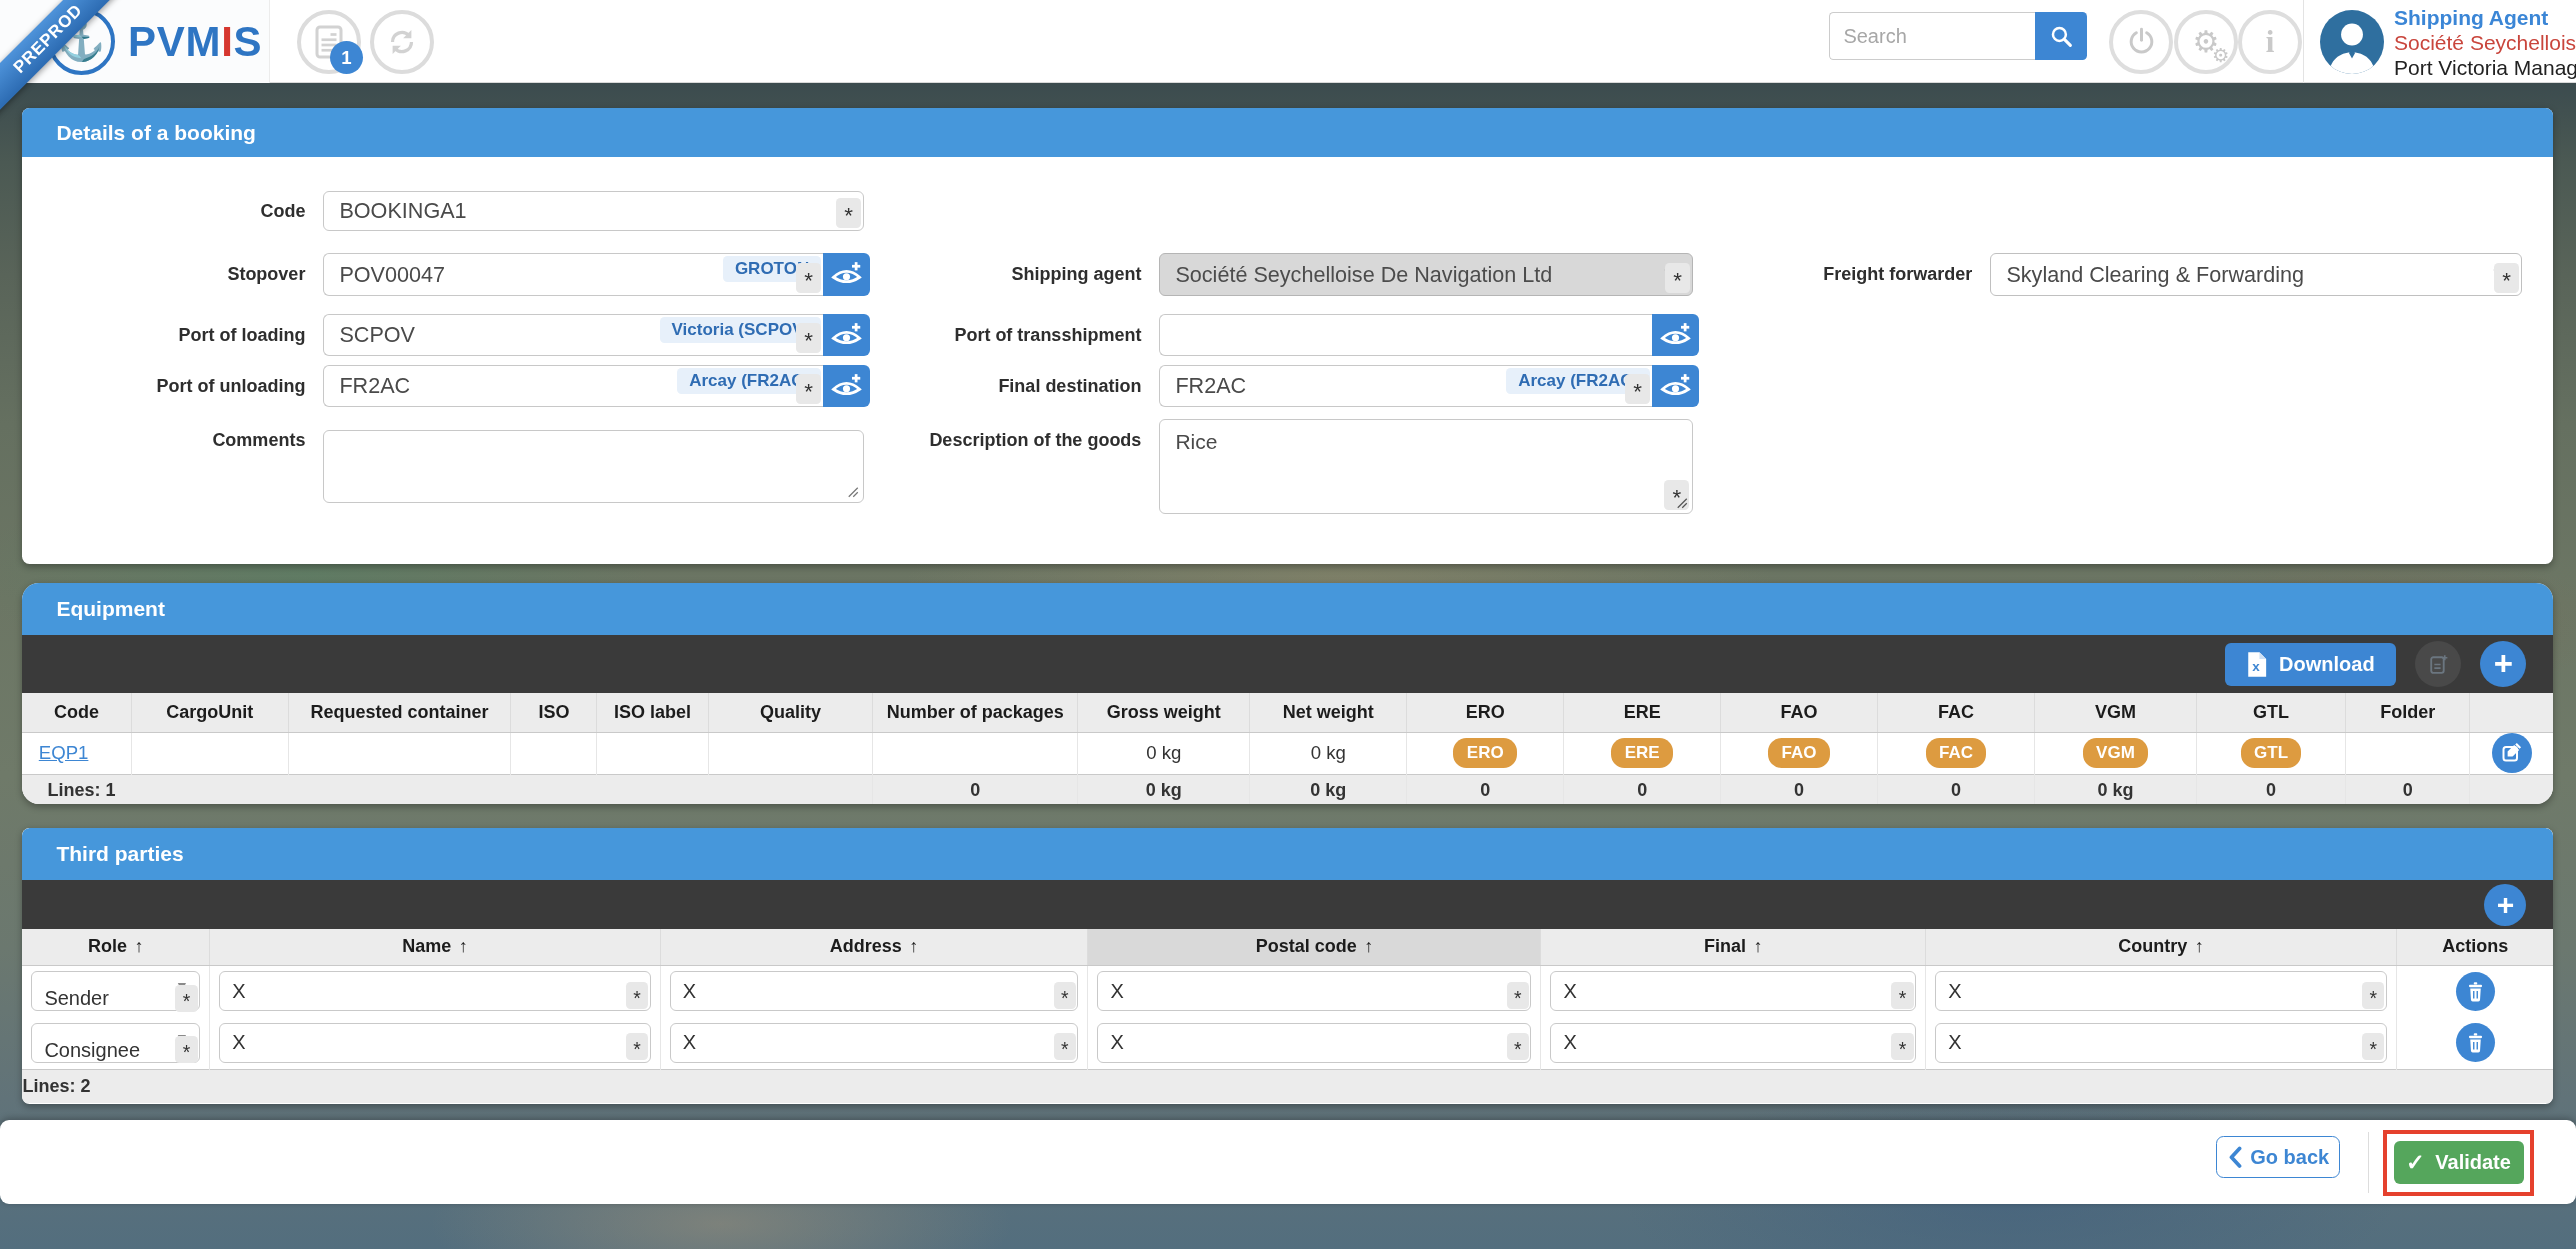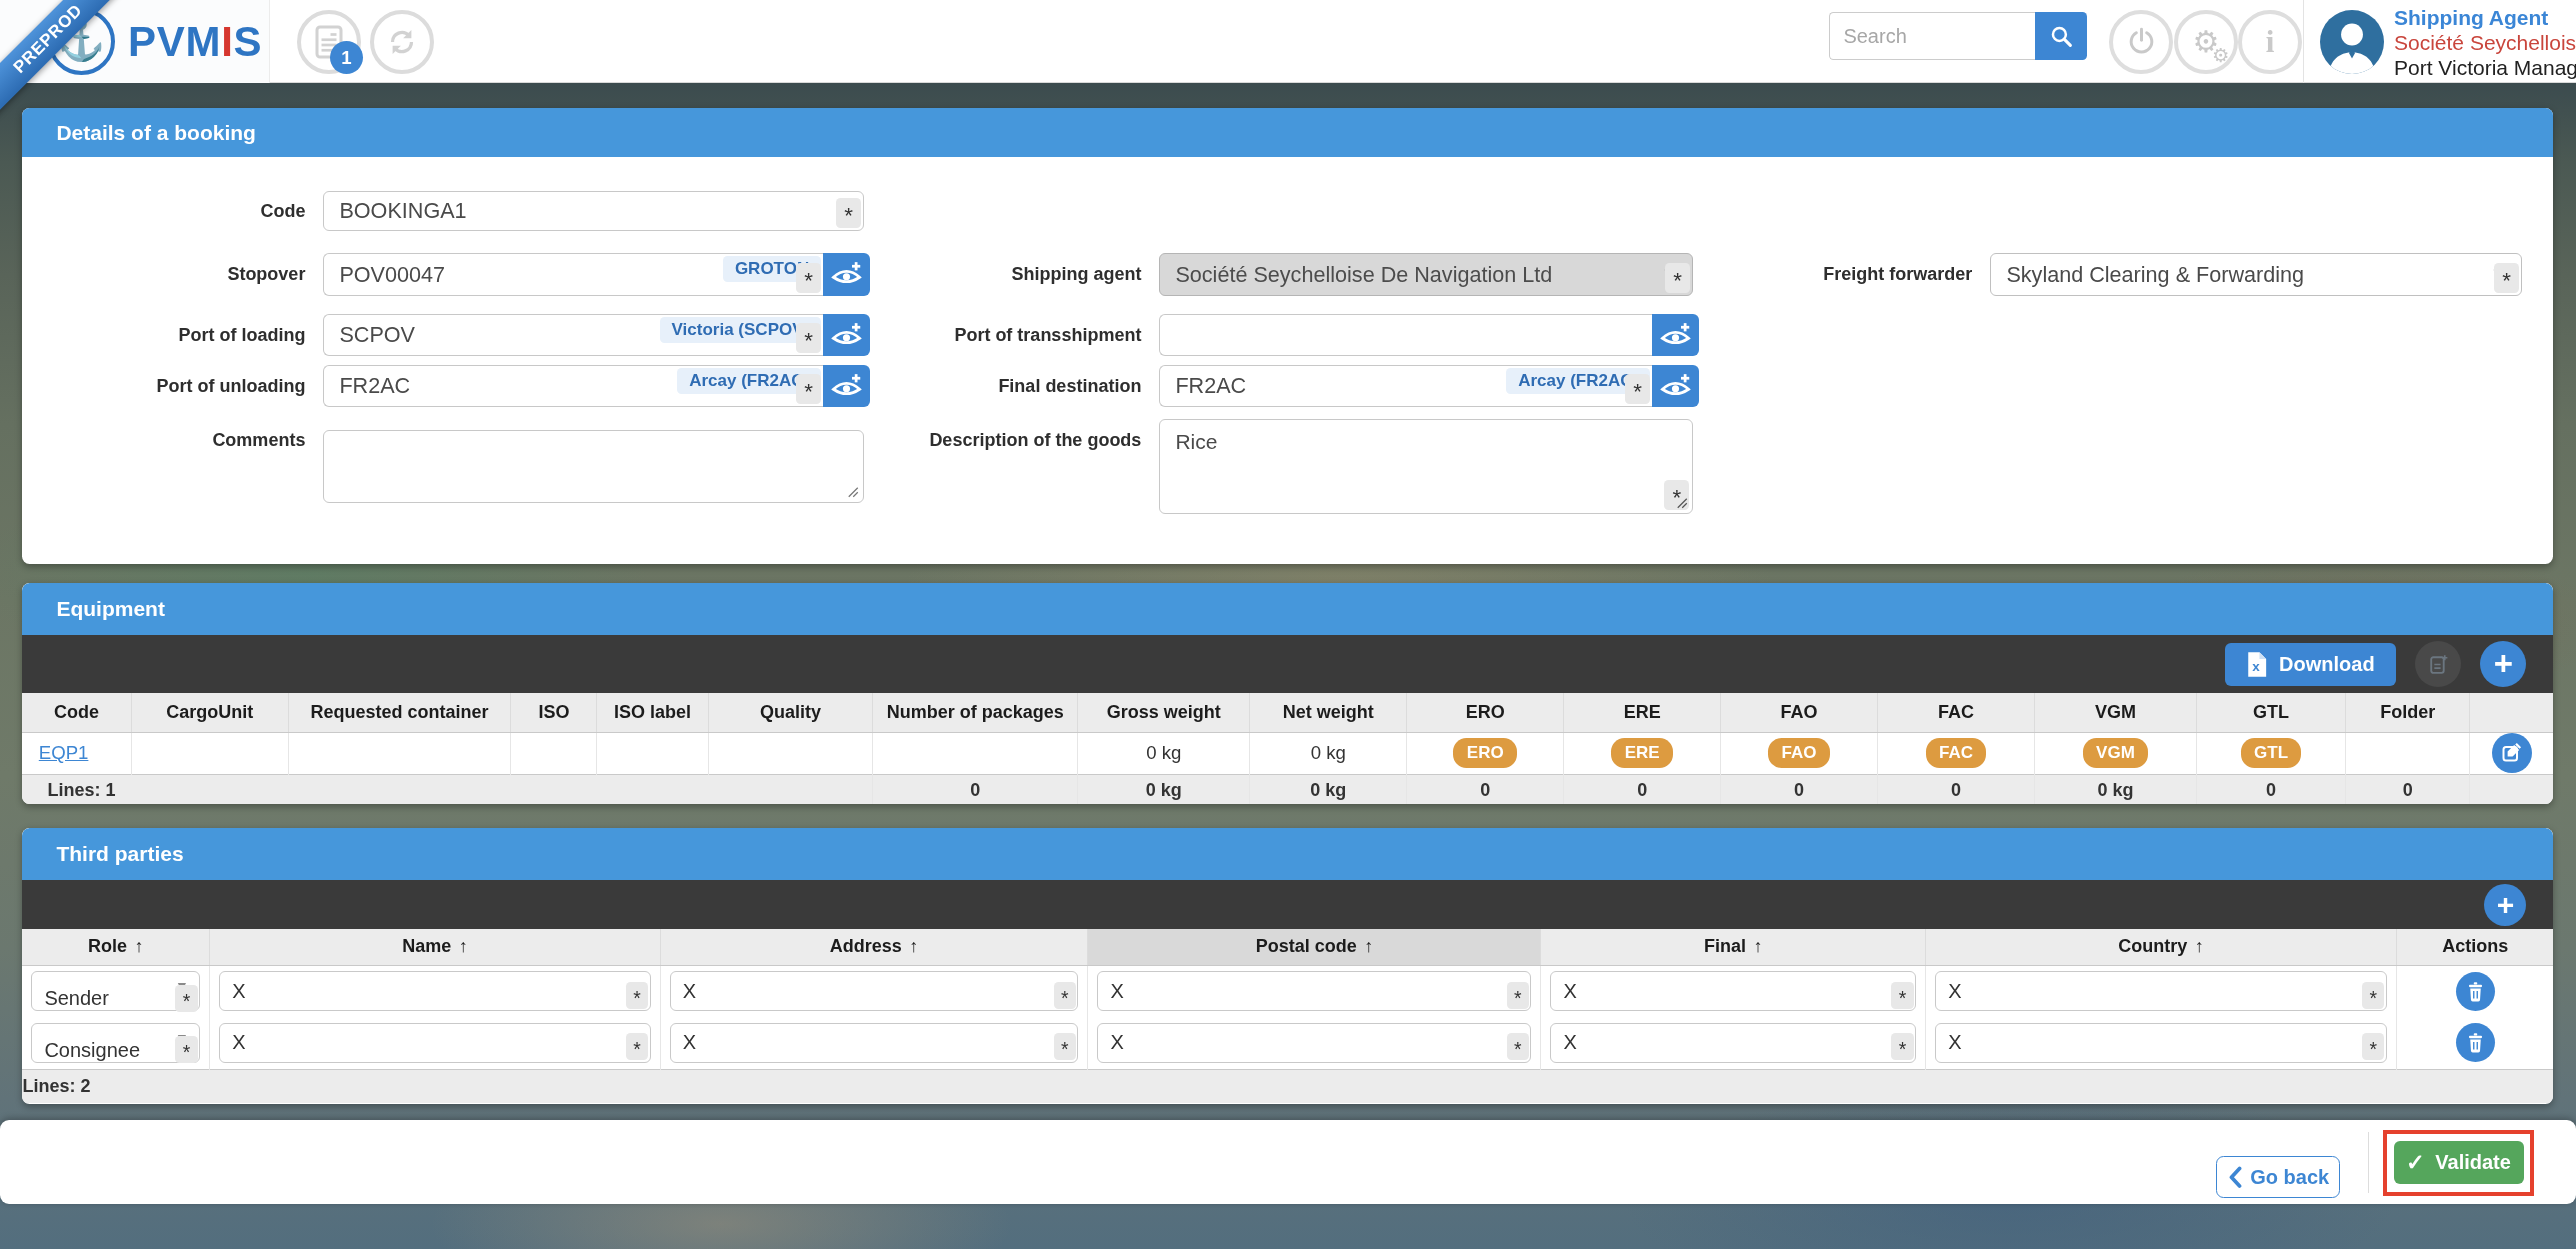--- a/index.html
+++ b/index.html
@@ -53,21 +53,21 @@
   .tag { position:absolute; top:2.2px; right:2.2px; background:#e7f0fa; color:#2f6cb3; font-weight:bold; font-size:17px; padding:3px 12px; border-radius:4.5px; }
   .sidebtn { width:47px; background:#3d86d3; border:none; border-radius:0 6px 6px 0; display:flex; align-items:center; justify-content:center; cursor:pointer; }
   .selbox { position:relative; background:#fff; border:0.7px solid #c0c0c0; border-radius:6px; font-size:21.6px; color:#4a4a4a; display:flex; align-items:center; padding:0 52px 0 15px; }
   .selbox.disabled { background:#d8d8d8; border-color:#b5b5b5; color:#4c4c4c; }
   .caret { position:absolute; right:15px; top:50%; transform:translateY(-58%); color:#8a8a8a; font-size:16.4px; }
   .tarea { position:relative; background:#fff; border:0.7px solid #c8c8c8; border-radius:6px; flex:1; }
   .tarea textarea { width:100%; height:100%; border:none; outline:none; resize:none; background:transparent; font-size:21px; color:#4a4a4a; padding:10.4px 15px; border-radius:6px; font-family:"Liberation Sans",sans-serif; }
   .grip { position:absolute; right:3px; bottom:3px; }
 
   
-  .equipment { top:583px; height:221px; overflow:hidden; }
+  .equipment { top:583px; height:221px; overflow:hidden;border-radius:17px; }
   .toolbar { height:58px; background:#3a3a3a; display:flex; align-items:center; justify-content:flex-end; padding-right:27px; gap:19.4px; }
   .dl-btn { height:43px; background:#3d86d3; border:none; border-radius:6px; color:#fff; font-size:20px; font-weight:bold; display:flex; align-items:center; gap:10.4px; padding:0 21px; cursor:pointer; font-family:"Liberation Sans",sans-serif; }
   .ghost-circ { width:46px; height:46px; border-radius:50%; background:rgba(255,255,255,.08); display:flex; align-items:center; justify-content:center; }
   .plus-circ { width:46px; height:46px; border-radius:50%; background:#3d86d3; border:none; color:#fff; font-size:33px; font-weight:bold; display:flex; align-items:center; justify-content:center; cursor:pointer; line-height:0; }
   table.grid { width:100%; border-collapse:collapse; table-layout:fixed; }
   .grid th { height:39px; background:#ececec; border-bottom:0.7px solid #c9c9c9; border-right:0.7px solid #dcdcdc; font-size:18px; font-weight:bold; color:#1c1c1c; text-align:center; }
   .grid th:last-child, .grid td:last-child { border-right:none; }
   .grid td { height:42px; border-right:0.7px solid #e6e6e6; font-size:18.6px; color:#333; text-align:center; background:#fff; }
   .grid tfoot td { height:33px; background:#ececec; border-top:0.7px solid #c9c9c9; font-weight:bold; font-size:18px; }
   .lines-cell { text-align:left !important; padding-left:25px; }
@@ -86,21 +86,21 @@
   .cellbox { position:relative; margin:4px 9px; height:40px; background:#fff; border:0.7px solid #c9c9c9; border-radius:6px; display:flex; align-items:flex-end; }
   .cellbox input { width:100%; height:100%; border:none; outline:none; background:transparent; font-size:20px; color:#333; padding:0 36px 0 12px; border-radius:6px; font-family:"Liberation Sans",sans-serif; }
   .cellbox .req { width:22.4px; height:27px; font-size:19.4px; line-height:33px; right:1.5px; bottom:1.5px; }
   .rolebox { justify-content:flex-start; padding-left:12px; font-size:20px; color:#333; }
   .rolebox .caret { right:10.4px; top:40%; font-size:14px; }
   .rolebox .req { bottom:-1.5px; }
   .tp-lines { text-align:left !important; padding-left:75px; }
 
   
   .bottombar { position:absolute; left:0; top:1120px; width:2576px; height:84px; background:#fff; border-radius:9px; box-shadow:0 -1.5px 6px rgba(0,0,0,.25); }
-  .goback-btn { position:absolute; right:236px; top:36px; width:124px; height:42px; background:#fff; border:1.5px solid #3d86d3; border-radius:7.5px; color:#3d86d3; font-size:20px; font-weight:bold; display:flex; align-items:center; justify-content:center; gap:7px; cursor:pointer; font-family:"Liberation Sans",sans-serif; }
+  .goback-btn { position:absolute; right:236px; top:16px; width:124px; height:42px; background:#fff; border:1.5px solid #3d86d3; border-radius:7.5px; color:#3d86d3; font-size:20px; font-weight:bold; display:flex; align-items:center; justify-content:center; gap:7px; cursor:pointer; font-family:"Liberation Sans",sans-serif; }
   .bb-divider { position:absolute; right:207px; top:12px; width:1.5px; height:61px; background:#ddd; }
   .highlight-box { position:absolute; right:42px; top:9.7px; width:151px; height:66px; border:4.5px solid #e5412d; display:flex; align-items:center; justify-content:center; }
   .validate-btn { width:130px; height:43px; background:#55a65c; border:none; border-radius:6px; color:#fff; font-size:20px; font-weight:bold; display:flex; align-items:center; justify-content:center; gap:10.4px; cursor:pointer; font-family:"Liberation Sans",sans-serif; }
 
   svg { display:block; }
 </style>
 </head>
 <body>
 
 <div class="page">

